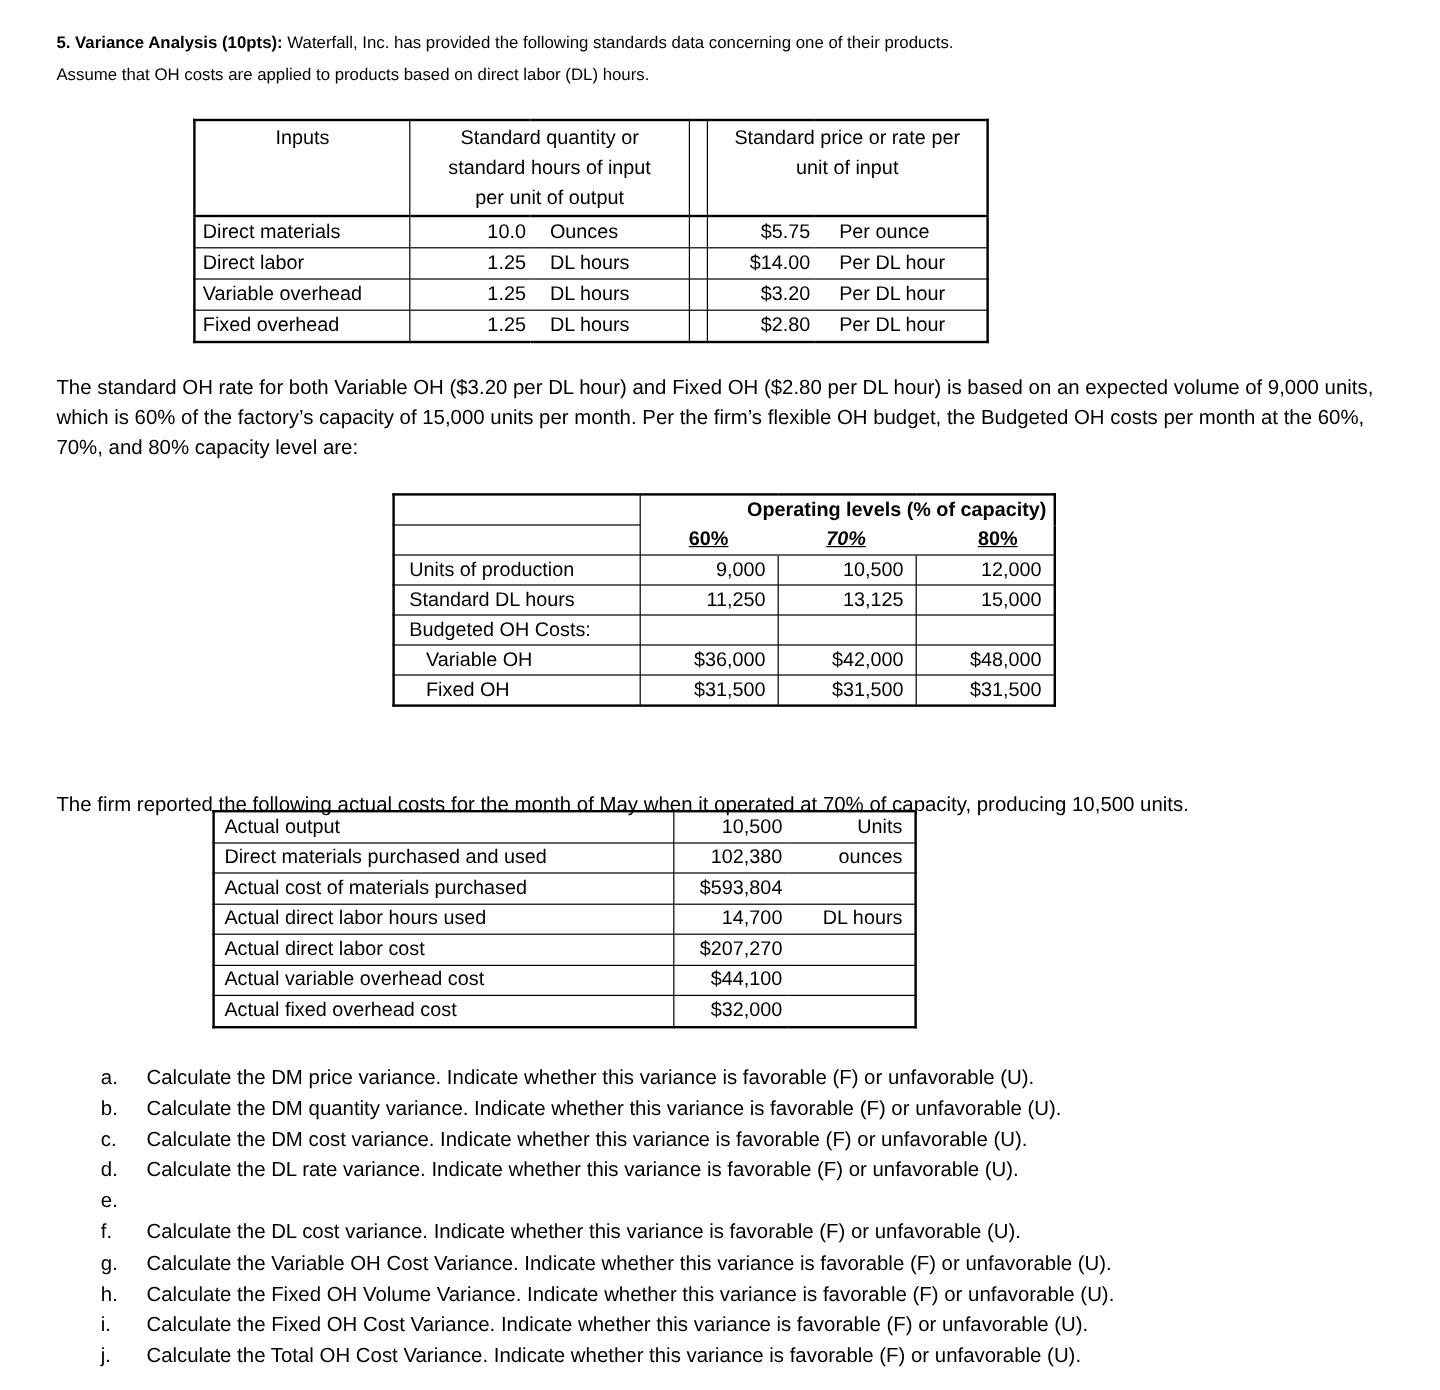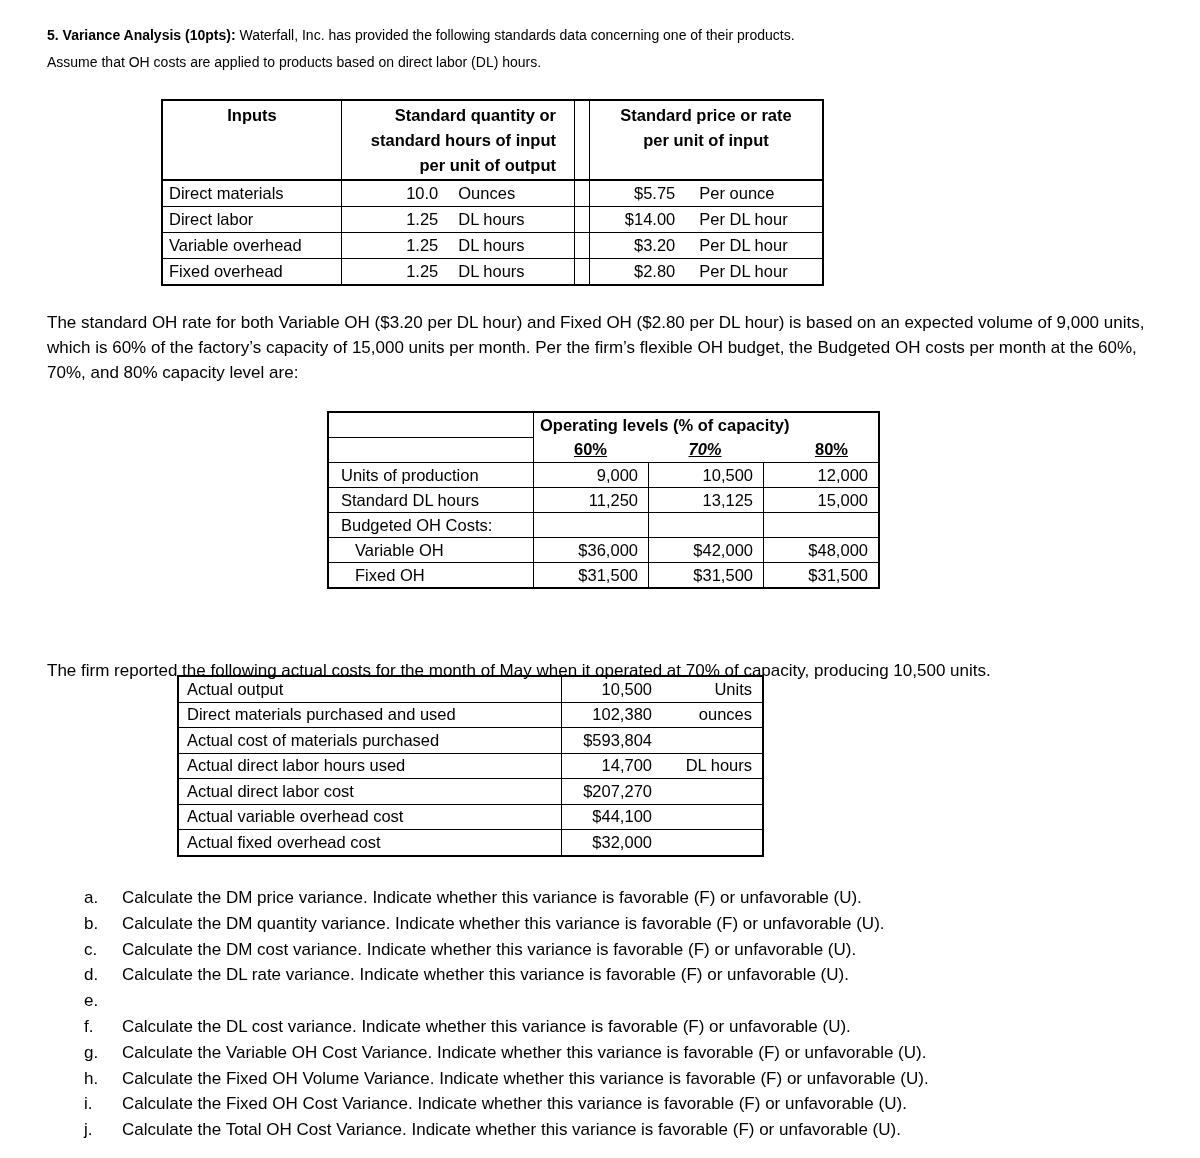--- a/index.html
+++ b/index.html
@@ -11,39 +11,39 @@
     .heading { left: 47px; top: 22px; width: 1120px; line-height: 27px; font-size: 14px; }
     .heading b { font-weight: bold; }
     .para { left: 47px; width: 1130px; line-height: 25px; font-size: 17px; }
 
     table { border-collapse: collapse; position: absolute; font-size: 16.5px; }
     td { padding: 0 6px; height: 25px; vertical-align: middle; white-space: nowrap; }
 
     
     #std { left: 161px; top: 99px; border: 2px solid #000; }
     #std td { border-right: 1.5px solid #000; }
-    #std tr.hdr td { height: 76px; border-bottom: 2px solid #000; text-align: center; font-weight: bold; line-height: 25px; vertical-align: top; padding-top: 2px; }
+    #std tr.hdr td { height: 76px; border-bottom: 2px solid #000; text-align: center; font-weight: normal; line-height: 25px; vertical-align: top; padding-top: 2px; }
     #std tr.row td { height: 25px; border-bottom: 1.5px solid #000; }
     #std tr.row:last-child td { border-bottom: none; }
     #std td.c-label { width: 166px; }
     #std td.c-qty { width: 60px; text-align: right; border-right: none; padding-right: 4px; }
     #std td.c-qunit { width: 70px; text-align: left; padding-left: 16px; }
     #std td.c-gap { width: 14px; padding: 0; }
     #std td.c-price { width: 72px; text-align: right; border-right: none; padding-right: 4px; }
     #std td.c-punit { width: 105px; text-align: left; padding-left: 20px; border-right: none; }
     #std tr.hdr td.c-qtyhdr { border-right: 1.5px solid #000; }
     #std tr.hdr td.c-pricehdr { border-right: none; }
 
     
     #flex { left: 327px; top: 411px; border: 2px solid #000; }
     #flex td { border: 1.5px solid #000; height: 24px; }
     #flex td.lbl { width: 172px; padding-left: 12px; }
     #flex td.lbl.indent { padding-left: 26px; }
     #flex td.val { width: 98px; text-align: right; padding-right: 10px; }
-    #flex td.title { text-align: left; font-weight: bold; border-bottom: none; }
+    #flex td.title { text-align: right; font-weight: bold; border-bottom: none; }
     #flex td.lvl { text-align: center; font-weight: bold; text-decoration: underline; border-top: none; }
     #flex td.lvl.first { text-align: left; padding-left: 40px; }
     #flex td.lvl.mid { text-align: left; padding-left: 40px; }
     #flex td.lvl.last { text-align: right; padding-right: 30px; }
 
     
     #actual { left: 177px; top: 675px; border: 2px solid #000; }
     #actual td { border-bottom: 1.5px solid #000; height: 24.5px; }
     #actual td.lbl { width: 368px; padding-left: 8px; border-right: 1.5px solid #000; }
     #actual td.amt { width: 84px; text-align: right; padding-right: 4px; }
@@ -60,21 +60,21 @@
 <div class="abs heading">
   <b>5.  Variance Analysis (10pts):</b>
   <span>Waterfall, Inc. has provided the following standards data concerning one of their products.</span><br>
   <span>Assume that OH costs are applied to products based on direct labor (DL) hours.</span>
 </div>
 
 <table id="std">
   <tbody>
       <tr class="hdr">
     <td class="c-label">Inputs</td>
-    <td class="c-qtyhdr" colspan="2" style="padding:2px 18px 0 18px;white-space:normal;width:196px;text-align:right;">Standard quantity or standard hours of input per unit of output</td>
+    <td class="c-qtyhdr" colspan="2" style="padding:2px 18px 0 18px;white-space:normal;width:196px;">Standard quantity or standard hours of input per unit of output</td>
     <td class="c-gap"></td>
     <td class="c-pricehdr" colspan="2" style="padding:2px 16px 0 16px;white-space:normal;width:200px;">Standard price or rate per unit of input</td>
   </tr>
   <tr class="row">
     <td class="c-label">Direct materials</td>
     <td class="c-qty">10.0</td>
     <td class="c-qunit">Ounces</td>
     <td class="c-gap"></td>
     <td class="c-price">$5.75</td>
     <td class="c-punit">Per ounce</td>

